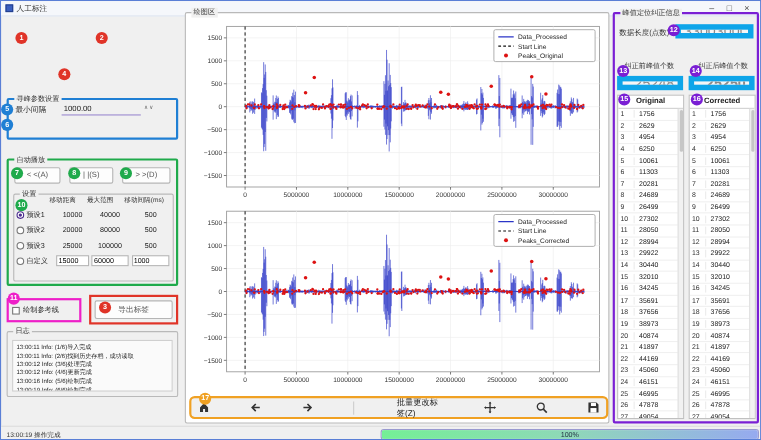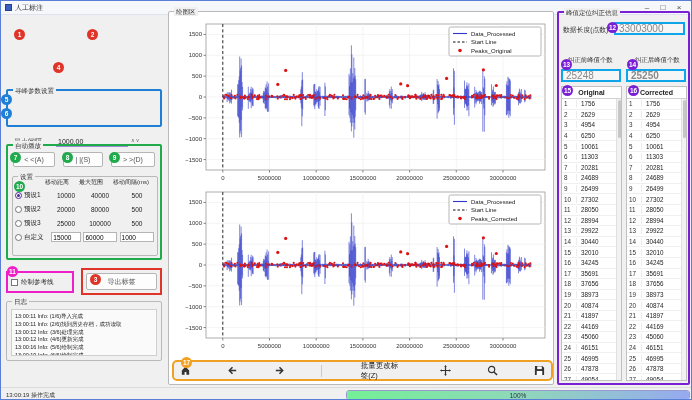--- a/index.html
+++ b/index.html
@@ -8,41 +8,41 @@
   .titlebar { position:absolute; left:0; top:0; width:100%; height:14px; background:#f5f7fb; border-bottom:1px solid #dde3ee; display:flex; align-items:center; padding:0 4px; }
   .titlebar .appicon { width:7px; height:7px; background:#3a5fc0; border:1px solid #23408f; margin-right:3px; }
   .titlebar .title { font-size:7px; color:#333; flex:1; }
   .winbtn { font-size:8px; color:#444; width:16px; text-align:center; cursor:default; }
   .groupbox { position:absolute; border:1px solid #b9b9b9; border-radius:2px; }
   .groupbox > .glabel { position:absolute; top:-5px; left:5px; background:#f0f0f0; font-size:6.5px; color:#333; padding:0 2px; line-height:9px; }
   .cbor { border-width:2px; border-style:solid; }
   .btn { background:#fdfdfd; border:1px solid #b5b5b5; border-radius:2px; font-size:7px; color:#555; display:flex; align-items:center; justify-content:center; }
   .btn.disabled { color:#b0b0b0; }
   .bdg { position:absolute; width:11px; height:11px; border-radius:50%; color:#fff; font-size:6.5px; font-weight:bold; display:flex; align-items:center; justify-content:center; z-index:30; }
-  .spinrow { position:absolute; display:flex; align-items:flex-start;margin-top:42px; }
+  .spinrow { position:absolute; display:flex; align-items:flex-start; }
   .spinrow .lbl { font-size:7px; color:#333; width:42px; }
   .spinrow input { width:72px; font-size:7px; border:none; border-bottom:1px solid #9b8ad0; background:transparent; color:#222; padding:1px 2px; }
   .spinarrows { font-size:5px; color:#666; letter-spacing:1px; margin-left:3px; }
   .radio { display:inline-block; width:7px; height:7px; border:1px solid #777; border-radius:50%; background:#fff; position:relative; }
   .radio.sel { border-color:#4b2b8f; }
   .radio.sel::after { content:""; position:absolute; left:1px; top:1px; width:3px; height:3px; border-radius:50%; background:#4b2b8f; }
   .prow { display:flex; align-items:center; height:14px; font-size:6.5px; color:#222; }
   .prow .plabel { width:26px; margin-left:2px; }
   .pcell { width:32px; text-align:center; }
   .pcell.c2 { width:36px; } .pcell.c3 { width:38px; }
   .pcell input { width:92%; font-size:6.5px; border:1px solid #b5b5b5; background:#fff; padding:0 1px; height:10px; }
   .phead { display:flex; font-size:6px; color:#333; margin-left:28px; height:11px; align-items:center; }
   .phead span { text-align:center; }
   .checkbox { width:7px; height:7px; border:1px solid #777; background:#fff; display:inline-block; margin-right:3px; }
   .loglines { font-size:5.5px; color:#222; line-height:7.8px; padding:3px 3px; background:#fafafa; border:1px solid #cfcfcf; position:absolute; inset:7px 4px 4px 4px; overflow:hidden; }
   .statusbar { position:absolute; left:0; top:386px; width:100%; height:14px; background:#f0f0f0; border-top:1px solid #dcdcdc; }
   .statustext { position:absolute; left:5px; top:3px; font-size:6px; color:#333; }
   .progress { position:absolute; left:345px; top:2px; width:344px; height:10px; border:1px solid #9a9ad0; border-radius:3px; overflow:hidden; }
   .progress .fill { width:100%; height:100%; display:flex; align-items:center; justify-content:center; font-size:6.5px; color:#234; }
-  .rfield { background:#f6f6f6; border:2px solid #0ea5e9; font-size:10px; color:#8a8a8a; padding:1px 3px; }
+  .rfield { background:#f6f6f6; border:5px solid #0ea5e9; font-size:13px; color:#8a8a8a; padding:1px 3px;text-align:right; }
   .plist { position:absolute; background:#fff; border:1px solid #c0c0c0; overflow:hidden; }
   .plist .phdr { display:flex; height:12px; border-bottom:1px solid #d0d0d0; align-items:center; font-size:7px; font-weight:bold; color:#222; }
   .plist .phdr .hname { flex:1; text-align:center; }
   .plist .prw { display:flex; height:10.6px; align-items:center; font-size:6.3px; color:#222; border-bottom:1px solid #f0f0f0; }
   .plist .idx { width:15px; padding-left:2px; color:#333; border-right:1px solid #ececec; }
   .plist .val { flex:1; padding-left:4px; }
   .scrollcol { position:absolute; right:0; top:12px; bottom:0; width:5px; background:#f2f2f2; border-left:1px solid #e0e0e0; }
   .scrollcol .thumb { position:absolute; top:1px; left:1px; width:3px; height:38px; background:#c6c6c6; border-radius:2px; }
   .mpl-toolbar { position:absolute; display:flex; align-items:center; gap:5px; padding:2px 6px; border-radius:5px; background:#f0f0f0; }
   .mpl-toolbar .tbtn { display:flex; align-items:center; justify-content:center; width:14px; height:14px; }

